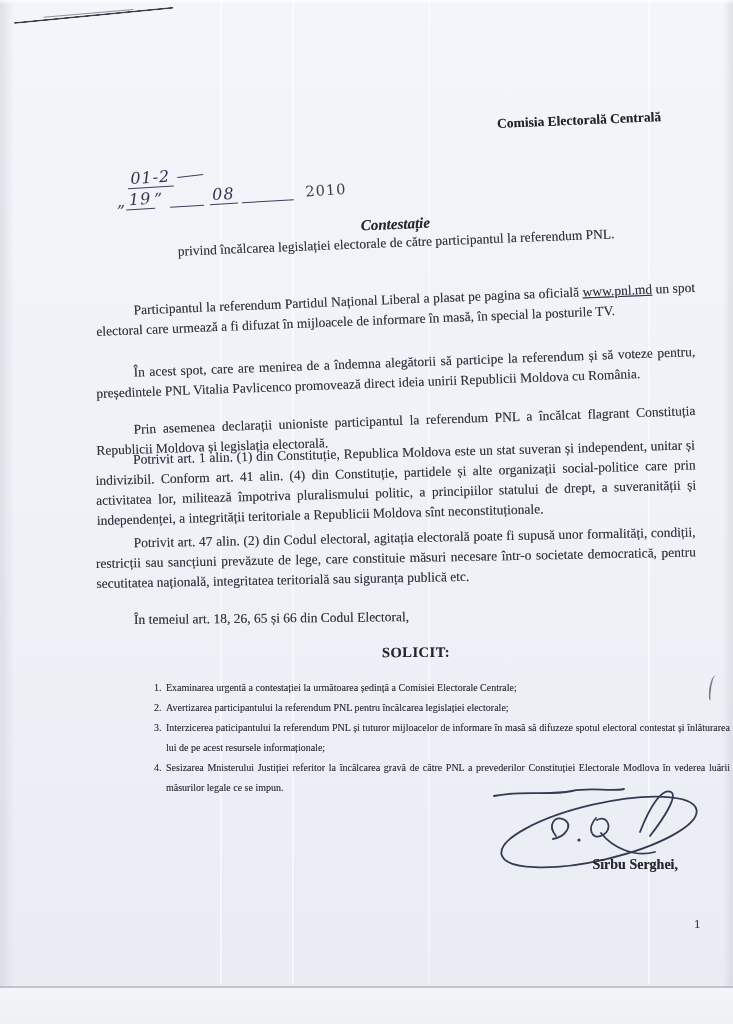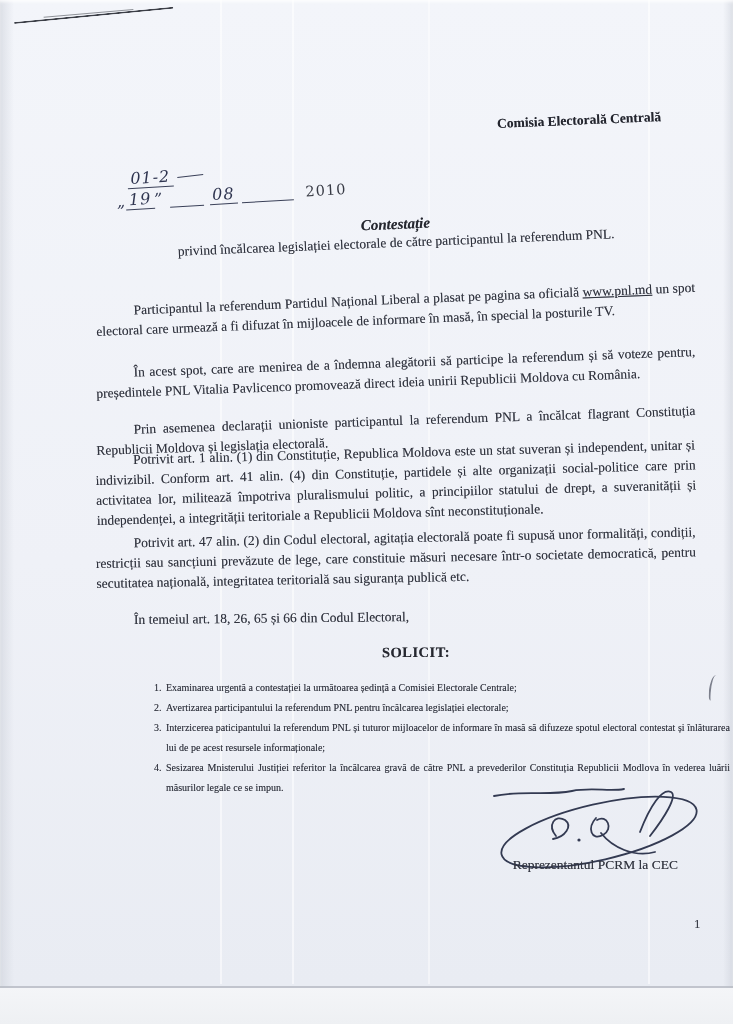--- a/index.html
+++ b/index.html
@@ -106,38 +106,38 @@
   <p class="para p5 txt">Potrivit art. 47 alin. (2) din Codul electoral, agitația electorală poate fi supusă unor formalități, condiții, restricții sau sancțiuni prevăzute de lege, care constituie măsuri necesare într-o societate democratică, pentru secutitatea națională, integritatea teritorială sau siguranța publică etc.</p>
 
   <div class="legal-basis txt">În temeiul art. 18, 26, 65 și 66 din Codul Electoral,</div>
 
   <div class="solicit txt">SOLICIT:</div>
 
   <ol class="request-list">
     <li class="txt">Examinarea urgentă a contestației la următoarea ședință a Comisiei Electorale Centrale;</li>
     <li class="txt">Avertizarea participantului la referendum PNL pentru încălcarea legislației electorale;</li>
     <li class="txt">Interzicerea paticipantului la referendum PNL și tuturor mijloacelor de informare în masă să difuzeze spotul electoral contestat și înlăturarea lui de pe acest resursele informaționale;</li>
-    <li class="txt">Sesizarea Mnisterului Justiției referitor la încălcarea gravă de către PNL a prevederilor Constituția Republicii Modlova în vederea luării măsurilor legale ce se impun.</li>
+    <li class="txt">Sesizarea Mnisterului Justiției referitor la încălcarea gravă de către PNL a prevederilor Constituției Electorale Modlova în vederea luării măsurilor legale ce se impun.</li>
   </ol>
 
   <div class="stray-mark"></div>
 
   <svg class="sig-svg" width="218" height="100" viewBox="0 0 218 100">
     <g fill="none" stroke="#333a52" stroke-width="1.8" stroke-linecap="round">
       <path d="M2 16 C 30 10 55 16 80 11 C 100 7 118 12 132 9"></path>
       <ellipse cx="107" cy="52" rx="100" ry="28" transform="rotate(-13 107 52)"></ellipse>
       <path d="M148 52 C 158 26 170 8 179 12 C 186 16 172 38 158 56"></path>
       <path d="M64 56 C 55 45 63 34 73 40 C 81 46 73 57 61 59"></path>
       <circle cx="87" cy="60" r="1.6" fill="#333a52" stroke="none"></circle>
       <path d="M104 38 C 95 48 99 61 111 55 C 122 49 115 34 105 40"></path>
       <path d="M109 53 C 120 67 142 78 163 72"></path>
     </g>
   </svg>
 
   <div class="sig-block">
-    <div class="sig-role txt">Reprezentantul PCRM la CEC</div>
+    <div class="sig-name txt">Sîrbu Serghei,</div>
   </div>
 
   <div class="page-number txt">1</div>
 
   <div class="bottom-edge"></div>
   <div class="below-page"></div>
 </div>
 
 </body></html>

